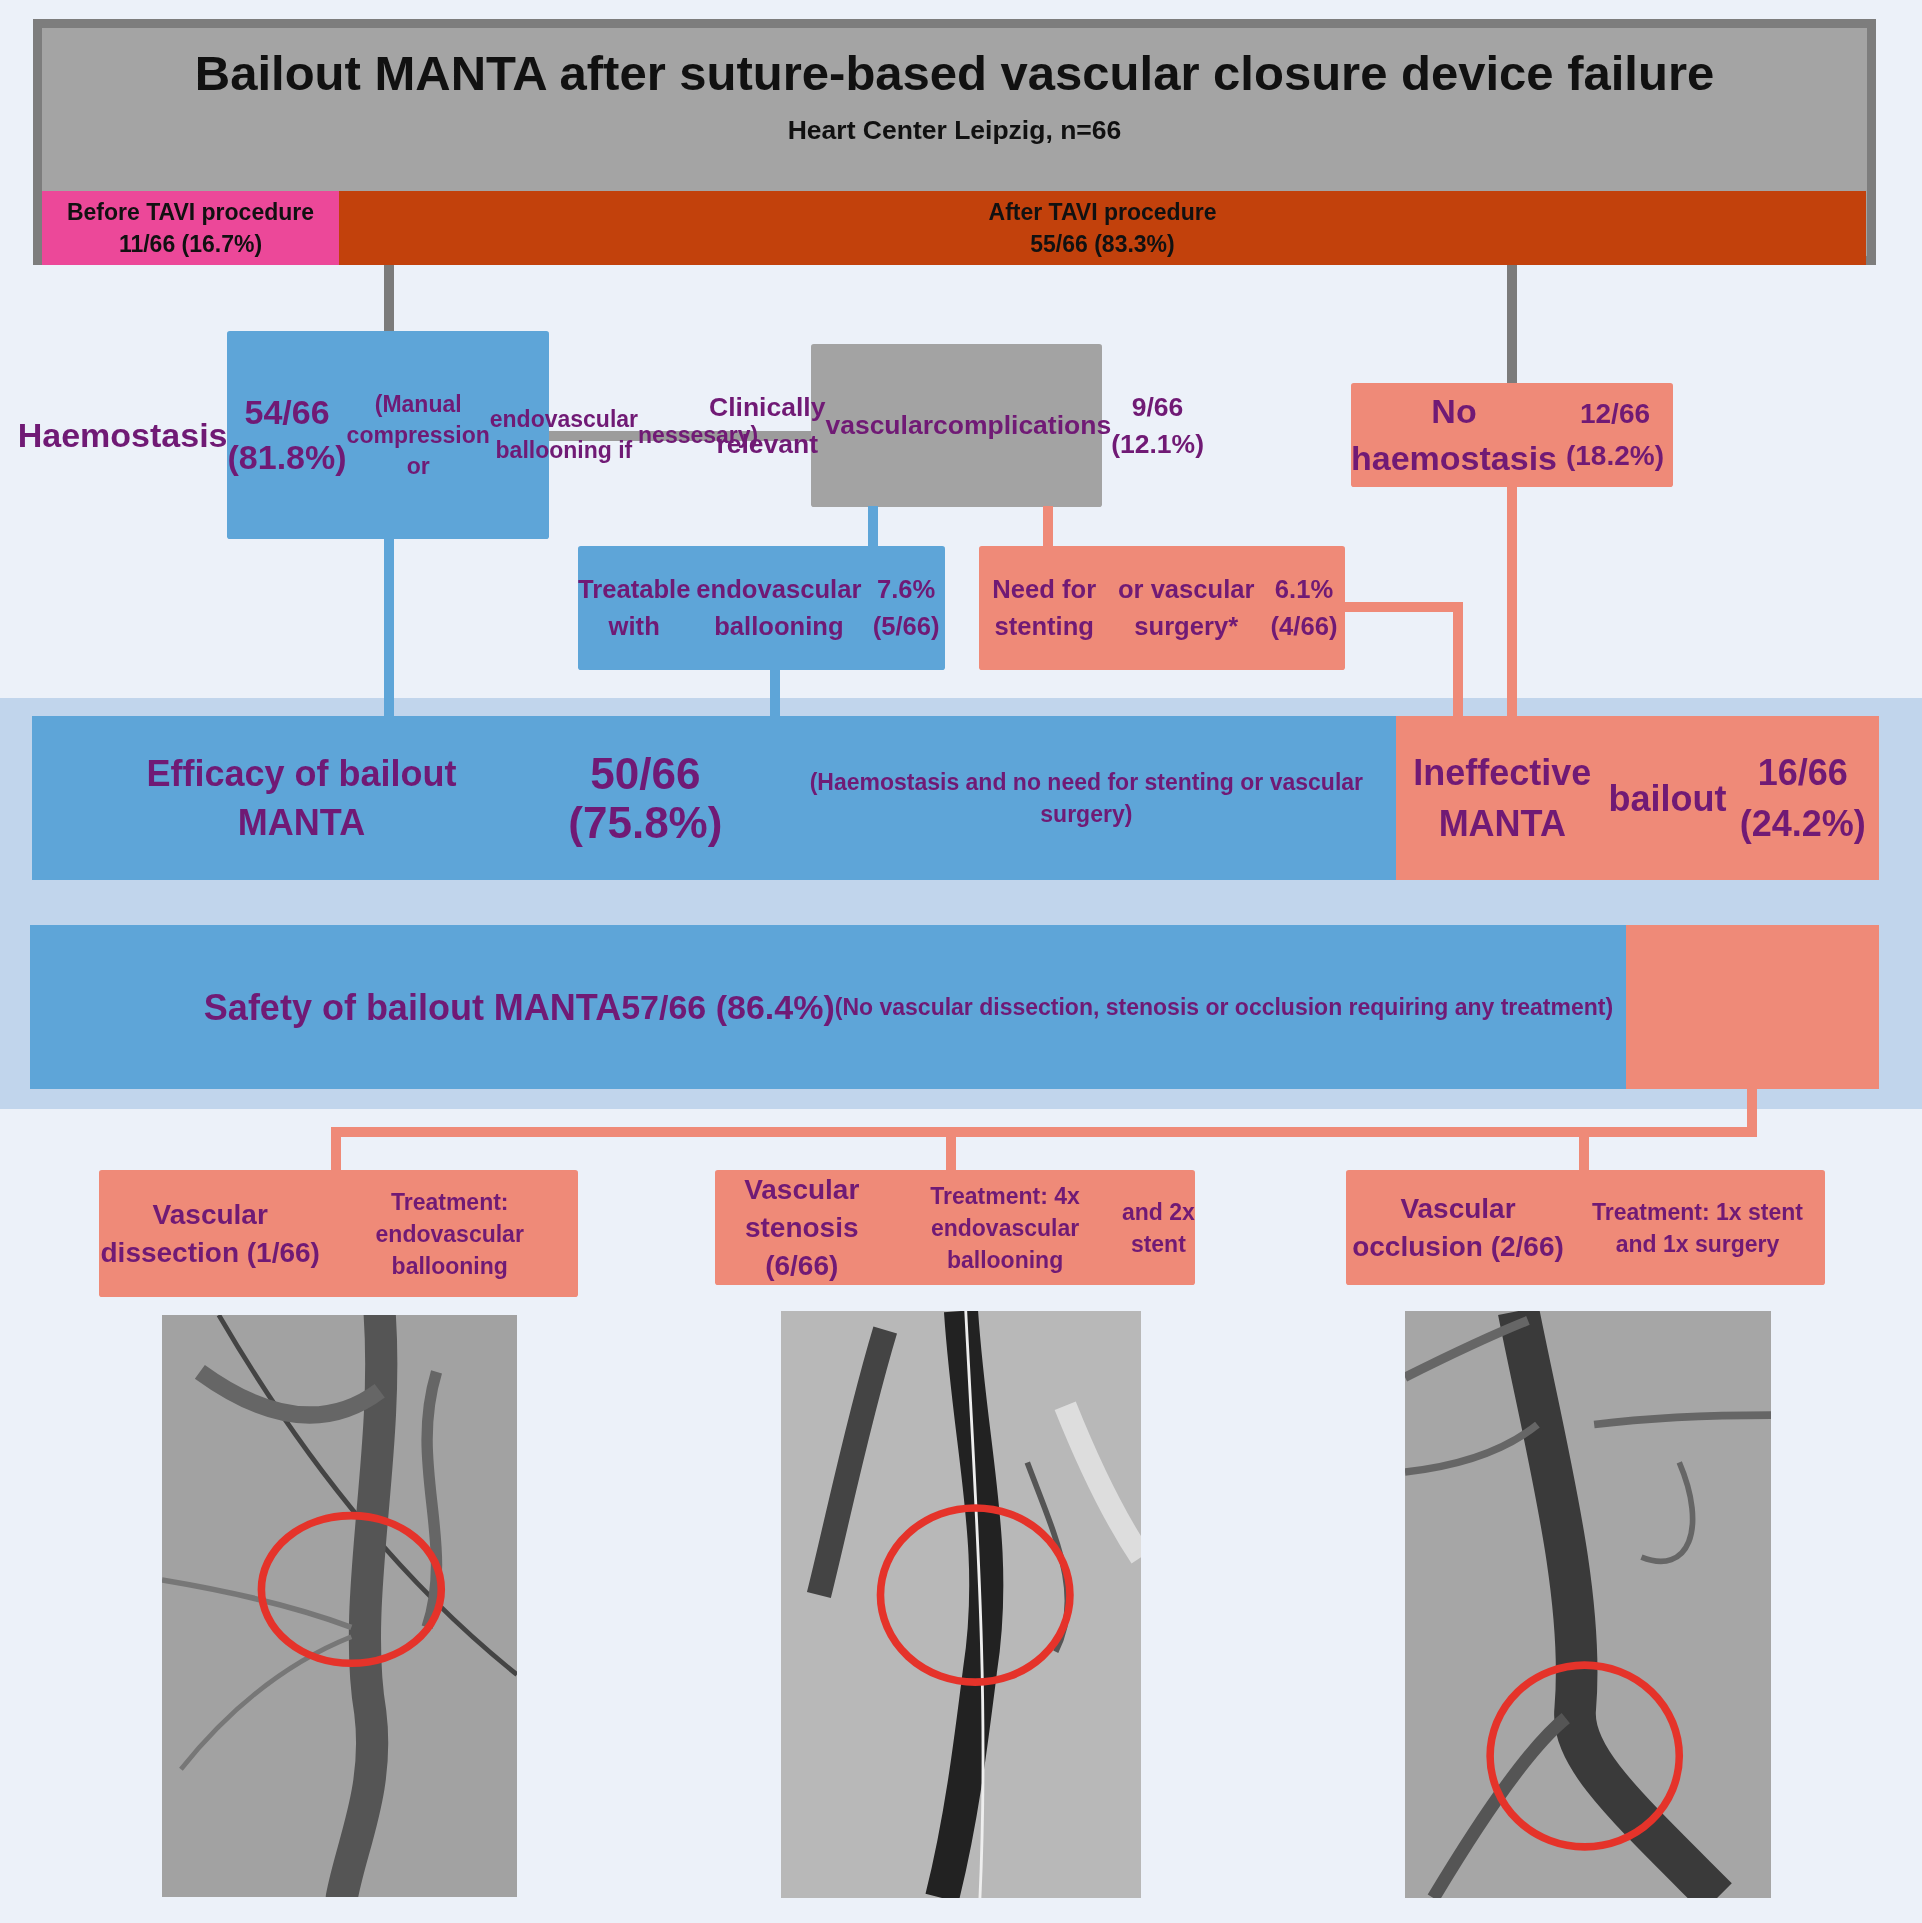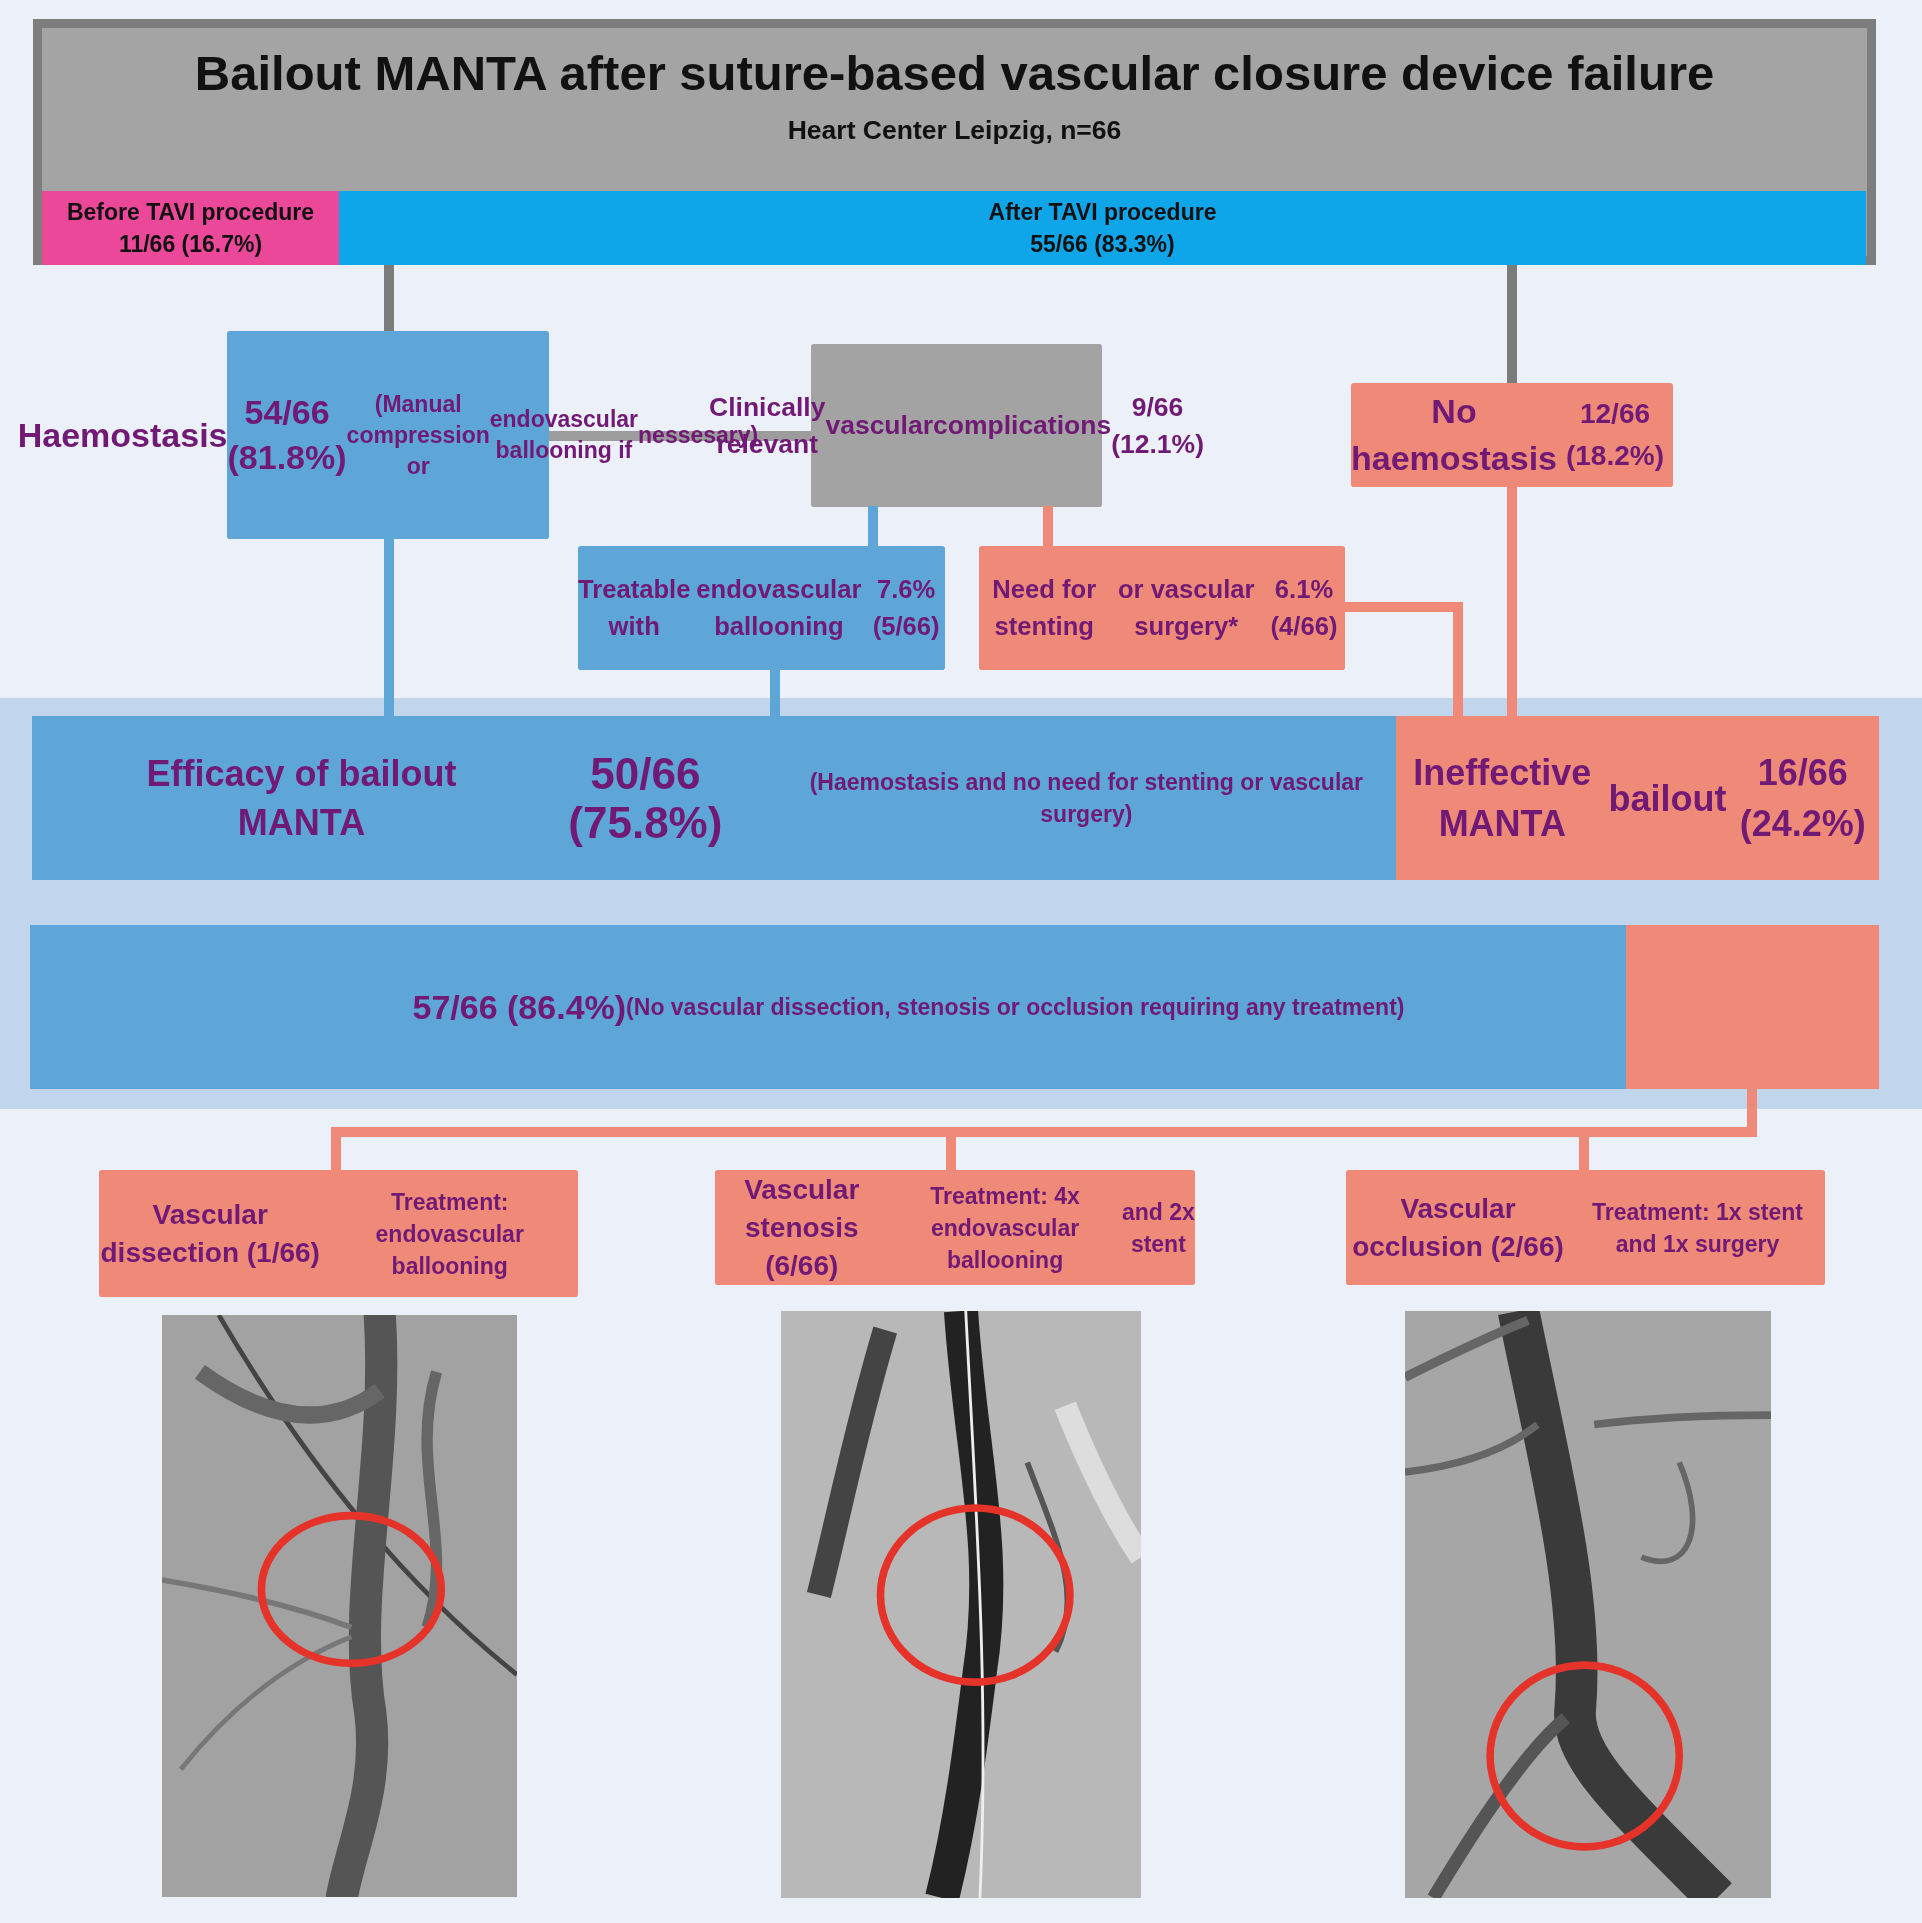--- a/index.html
+++ b/index.html
@@ -22,21 +22,21 @@
 </head>
 <body>
 
 <div class="abs hdr" data-name="header-box" style="left:33px;top:19px;width:1843px;height:246px;">
   <div class="abs" data-name="header-title" style="left:0;top:17px;width:100%;">Bailout MANTA after suture-based vascular closure device failure</div>
   <div class="abs hdr-sub" data-name="header-subtitle" style="left:0;top:87px;">Heart Center Leipzig, n=66</div>
   <div class="abs subrow" data-name="before-tavi-cell" style="left:0;top:163px;width:297px;height:74px;background:#ec4899;">
     <span data-name="before-tavi-label">Before TAVI procedure</span>
     <span data-name="before-tavi-value">11/66 (16.7%)</span>
   </div>
-  <div class="abs subrow" data-name="after-tavi-cell" style="left:297px;top:163px;width:1527px;height:74px;background:#0ea5e9;">
+  <div class="abs subrow" data-name="after-tavi-cell" style="left:297px;top:163px;width:1527px;height:74px;background:#c2410c;">
     <span data-name="after-tavi-label">After TAVI procedure</span>
     <span data-name="after-tavi-value">55/66 (83.3%)</span>
   </div>
 </div>
 <style>[data-name="header-title"]{font-size:49px;font-weight:bold;color:#111;text-align:center;}</style>
 
 <div class="abs line-gray" data-name="connector-header-haemostasis" style="left:384px;top:265px;width:9.5px;height:66px;"></div>
 <div class="abs line-gray" data-name="connector-header-no-haemostasis" style="left:1507px;top:265px;width:9.5px;height:118px;"></div>
 <div class="abs" data-name="connector-haemostasis-complications" style="left:549px;top:431px;width:262px;height:10.4px;background:#9c9c9c;"></div>
 
@@ -89,20 +89,21 @@
   <div data-name="efficacy-note" style="font-size:23px;line-height:32px;">(Haemostasis and no need for stenting or vascular surgery)</div>
 </div>
 
 <div class="abs box red" data-name="ineffective-box" style="left:1396px;top:716px;width:483px;height:164px;border-radius:0;font-size:36px;line-height:51px;">
   <div data-name="ineffective-line-1">Ineffective MANTA</div>
   <div data-name="ineffective-line-2">bailout</div>
   <div data-name="ineffective-value">16/66 (24.2%)</div>
 </div>
 
 <div class="abs box blue" data-name="safety-box" style="left:30px;top:925px;width:1596px;height:164px;border-radius:0;padding-left:161px;">
+  <div data-name="safety-title" style="font-size:36px;line-height:49px;">Safety of bailout MANTA</div>
   <div data-name="safety-value" style="font-size:34px;line-height:49px;">57/66 (86.4%)</div>
   <div data-name="safety-note" style="font-size:23px;line-height:32px;">(No vascular dissection, stenosis or occlusion requiring any treatment)</div>
 </div>
 <div class="abs red" data-name="safety-failure-segment" style="left:1626px;top:925px;width:253px;height:164px;"></div>
 
 <div class="abs line-red" data-name="connector-safety-down" style="left:1747px;top:1088px;width:10.4px;height:49px;"></div>
 <div class="abs line-red" data-name="connector-bottom-horizontal" style="left:331px;top:1127px;width:1426px;height:10.4px;"></div>
 <div class="abs line-red" data-name="connector-to-dissection" style="left:331px;top:1127px;width:9.5px;height:43px;"></div>
 <div class="abs line-red" data-name="connector-to-stenosis" style="left:946px;top:1127px;width:9.5px;height:43px;"></div>
 <div class="abs line-red" data-name="connector-to-occlusion" style="left:1579px;top:1127px;width:9.5px;height:43px;"></div>

